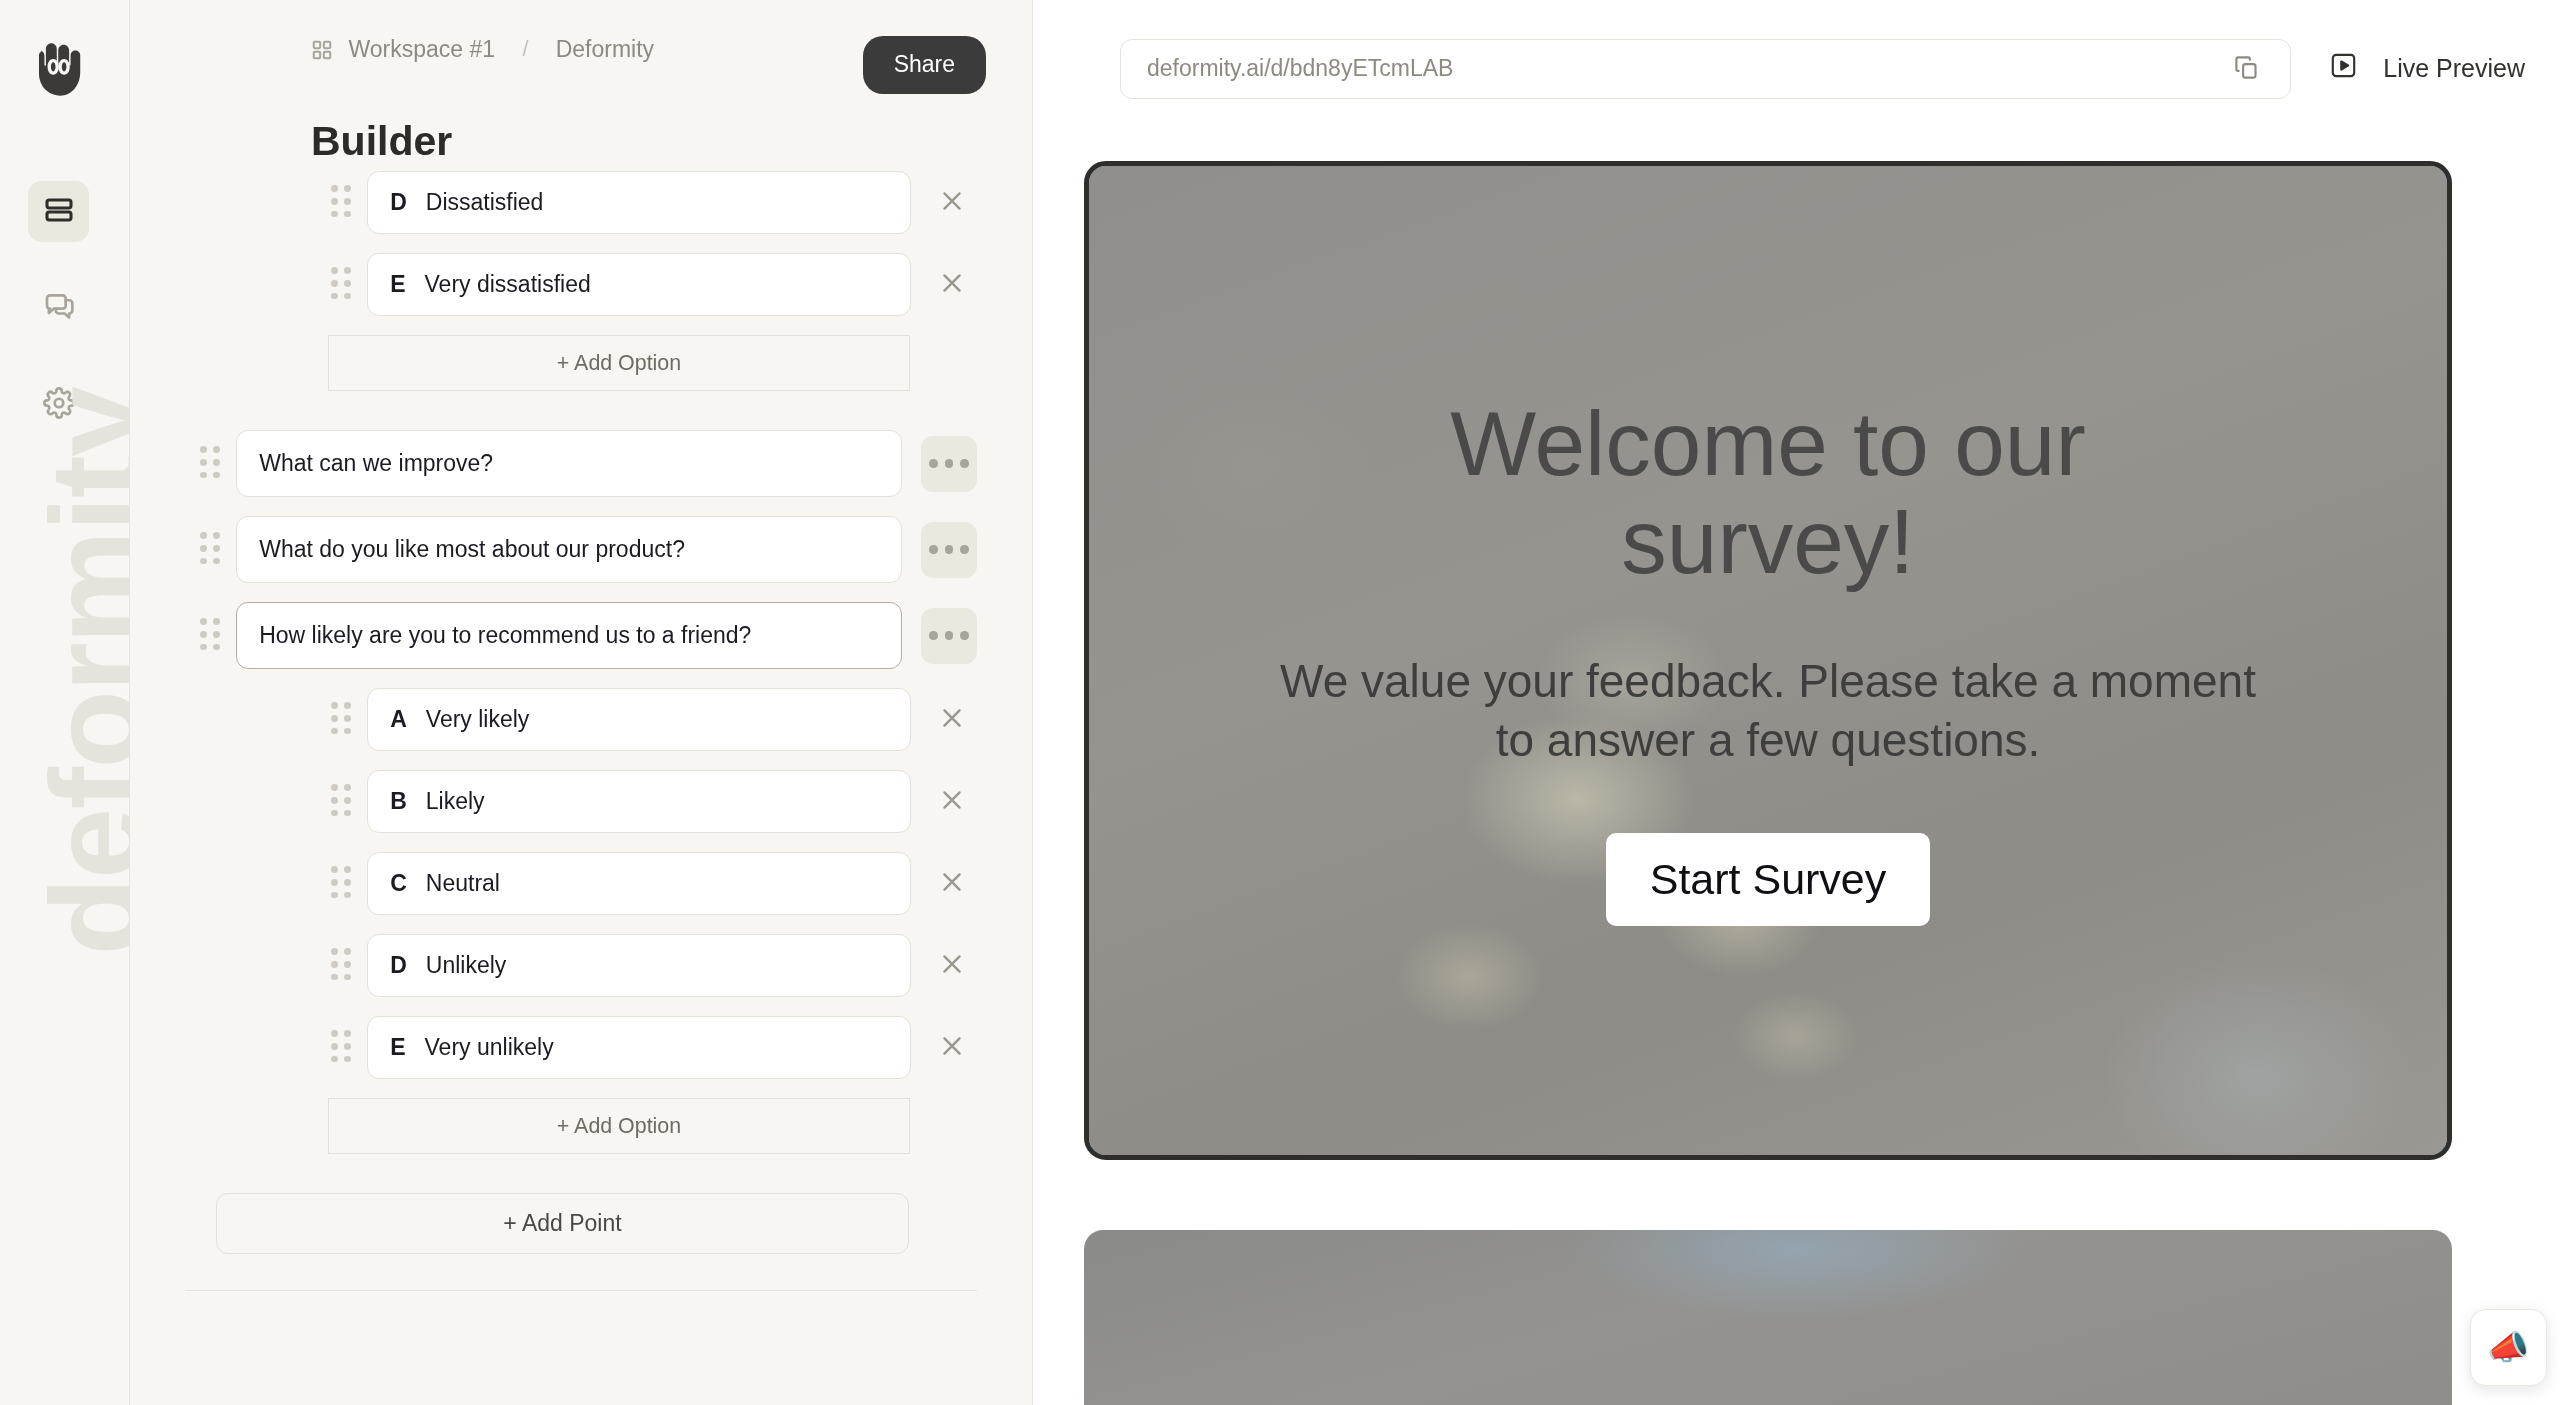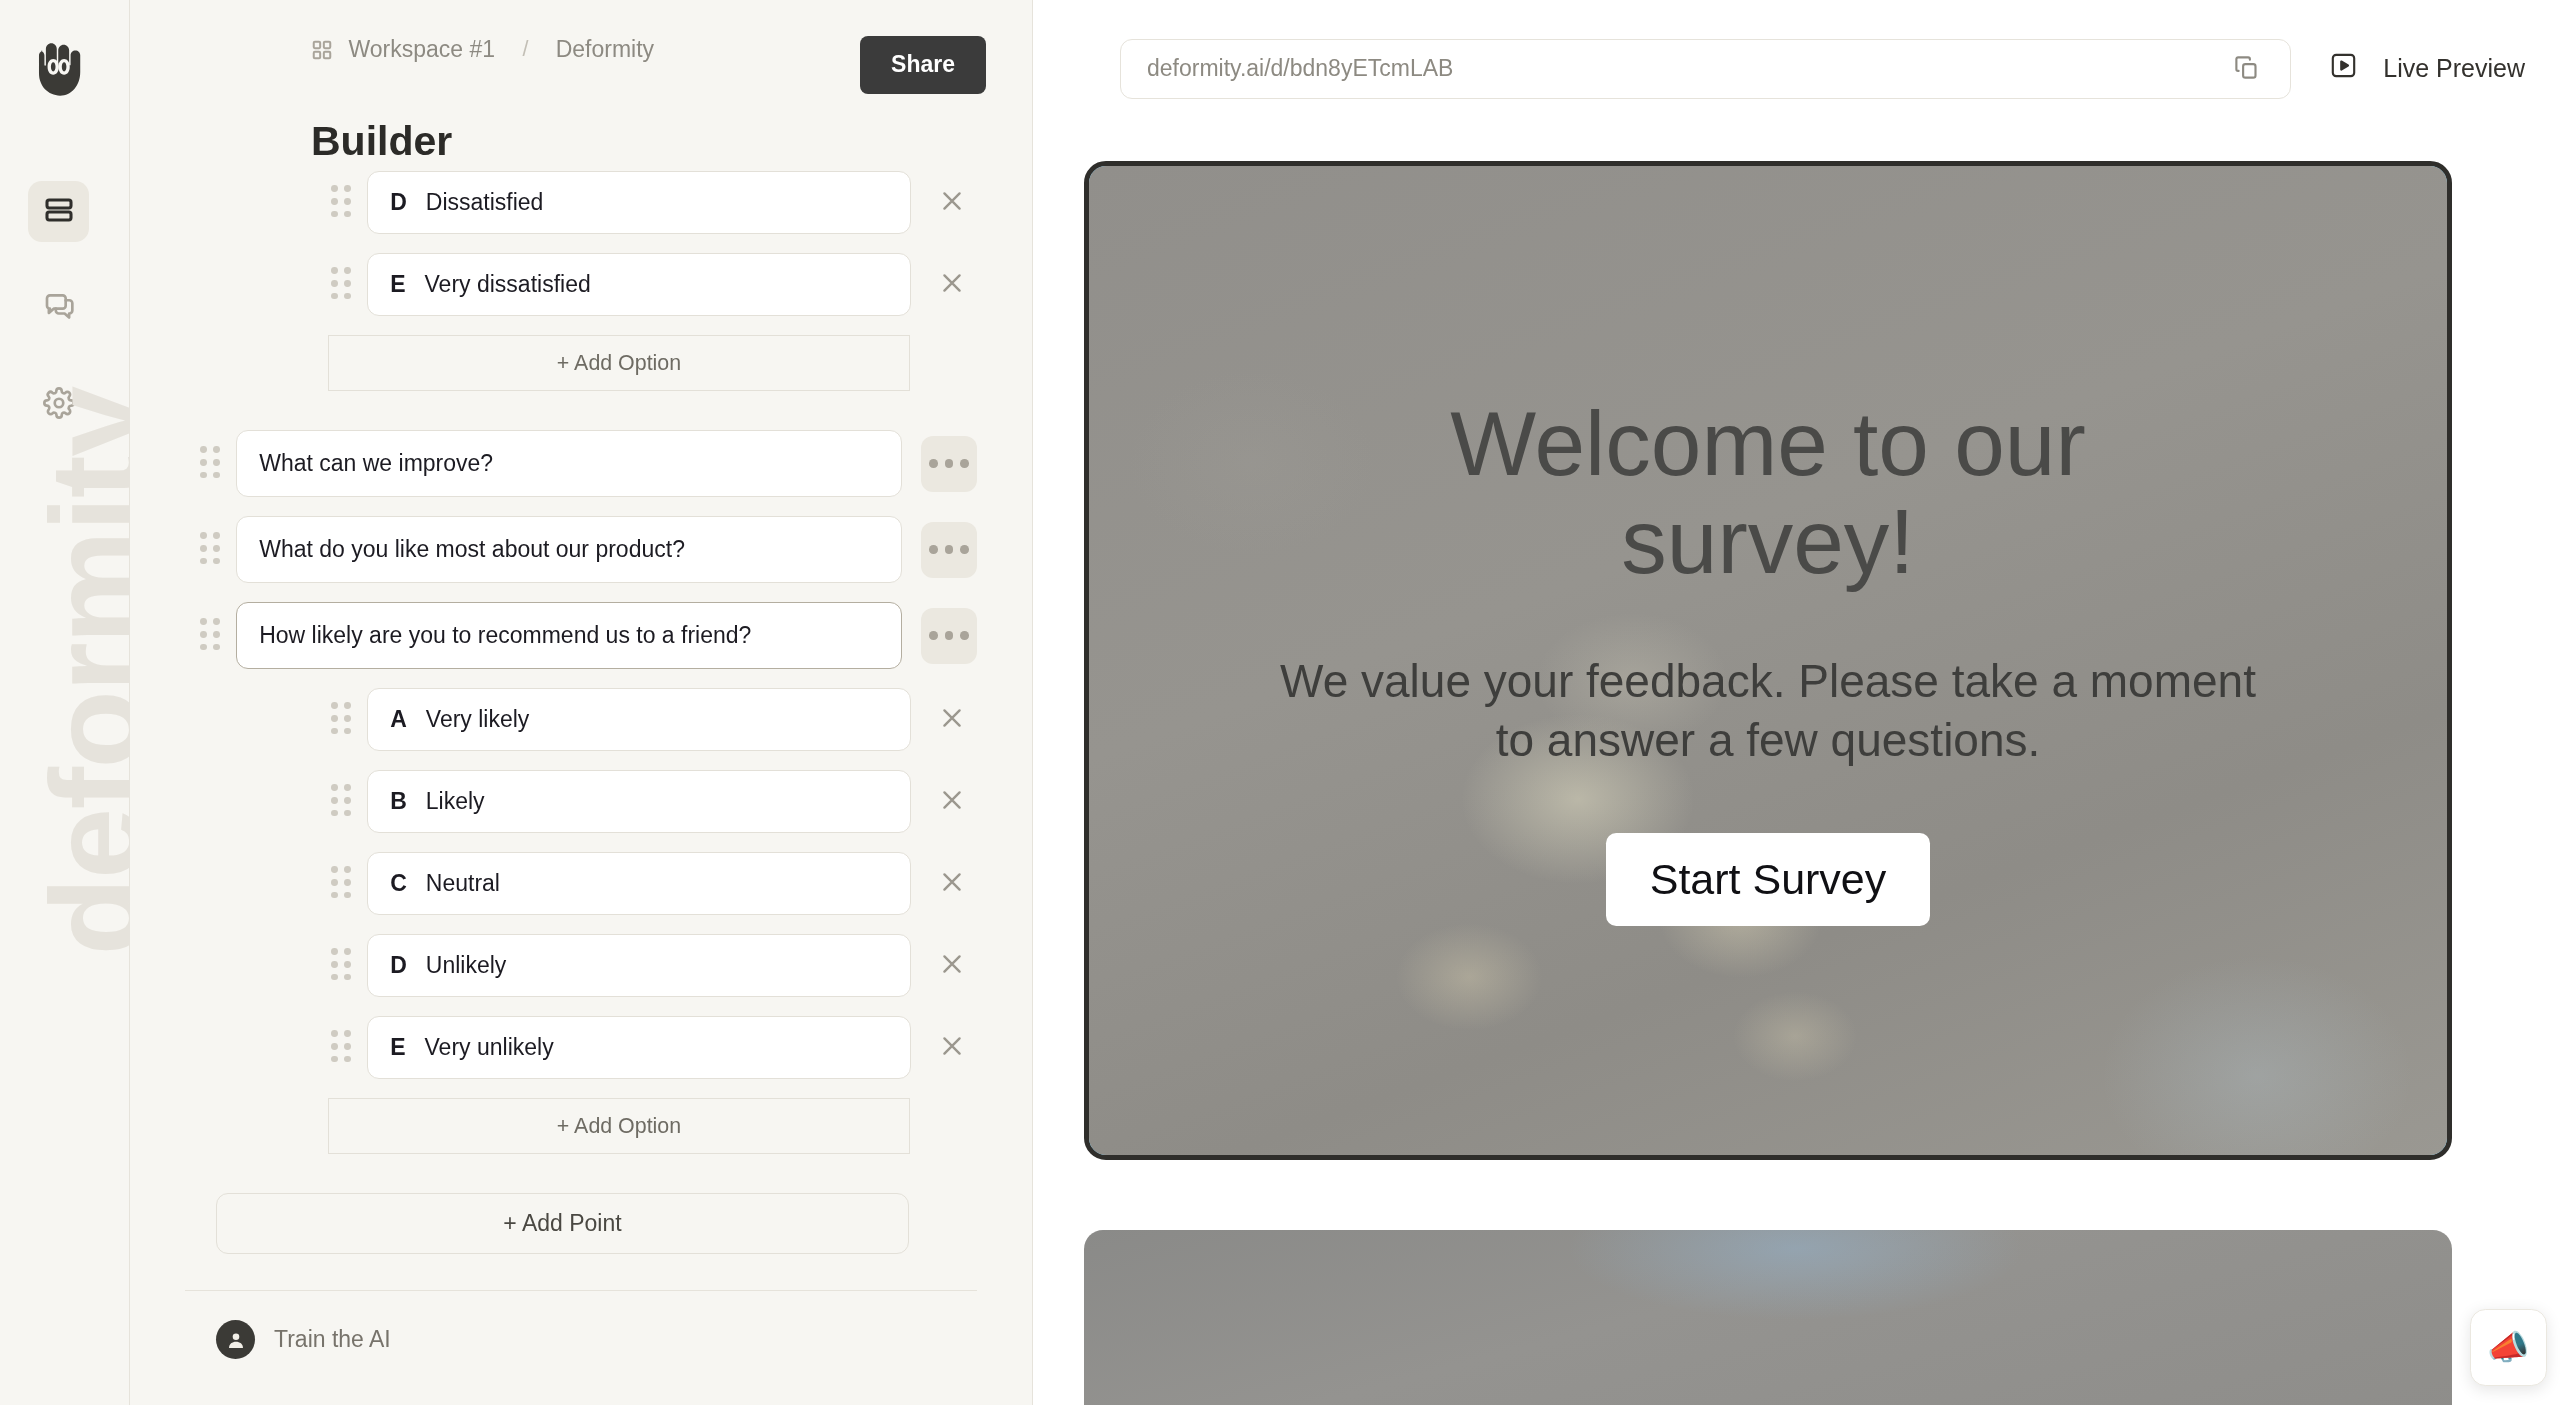--- a/index.html
+++ b/index.html
@@ -65,23 +65,23 @@
     padding: 36px 46px 0 181px;
     display: flex; align-items: flex-start;
   }
   .crumb { display: flex; align-items: center; gap: 15.4px; font-size: 23px; color: #8d8a82; }
   .crumb .grid-ico { width: 22px; height: 22px; display:block; }
   .crumb-sep { color: #c3bfb6; font-size: 21.4px; margin: 0 12px; }
   .crumb-link { color: #8d8a82; cursor: pointer; }
   .share-btn {
     position: absolute; right: 46px; top: 36px;
     background: #3b3b3b; color: #fff;
-    border: none; border-radius: 8px;
+    border: none; border-radius: 20px;
     font-size: 23px; font-family: inherit;
-    padding: 15.4px 31px; cursor: pointer; font-weight: bold;
+    padding: 15.4px 31px; cursor: pointer;
   }
   .page-title {
     position: absolute; left: 181px; top: 118px;
     font-size: 41px; font-weight: 700; color: #2c2b28;
   }
 
   .scroll-area {
     position: absolute; left: 0; top: 171px;
     width: 100%; height: 1235px;
     padding: 0 55px 0 55px;
@@ -519,29 +519,20 @@
               </svg></span>
         </button>
       </div>
 
       <div class="add-option">+ Add Option</div>
 
       <div class="add-point">+ Add Point</div>
 
       <div class="divider"></div>
 
-      <div class="train-row">
-        <span class="train-avatar">
-          <svg viewBox="0 0 24 24" fill="#f2efe8">
-              <circle cx="12" cy="8.4" r="3.6"></circle>
-              <path d="M4.4 20.6c0-4.1 3.4-6.6 7.6-6.6s7.6 2.5 7.6 6.6z"></path>
-            </svg>
-        </span>
-        <span class="train-label">Train the AI</span>
-      </div>
     </div>
   </div>
 
   <div class="preview">
 
     <div class="url-bar-row">
       <div class="url-box">
         <span class="url-text" title="deformity.ai/d/...">deformity.ai/d/bdn8yETcmLAB</span>
         <button class="copy-btn">
           <span>

